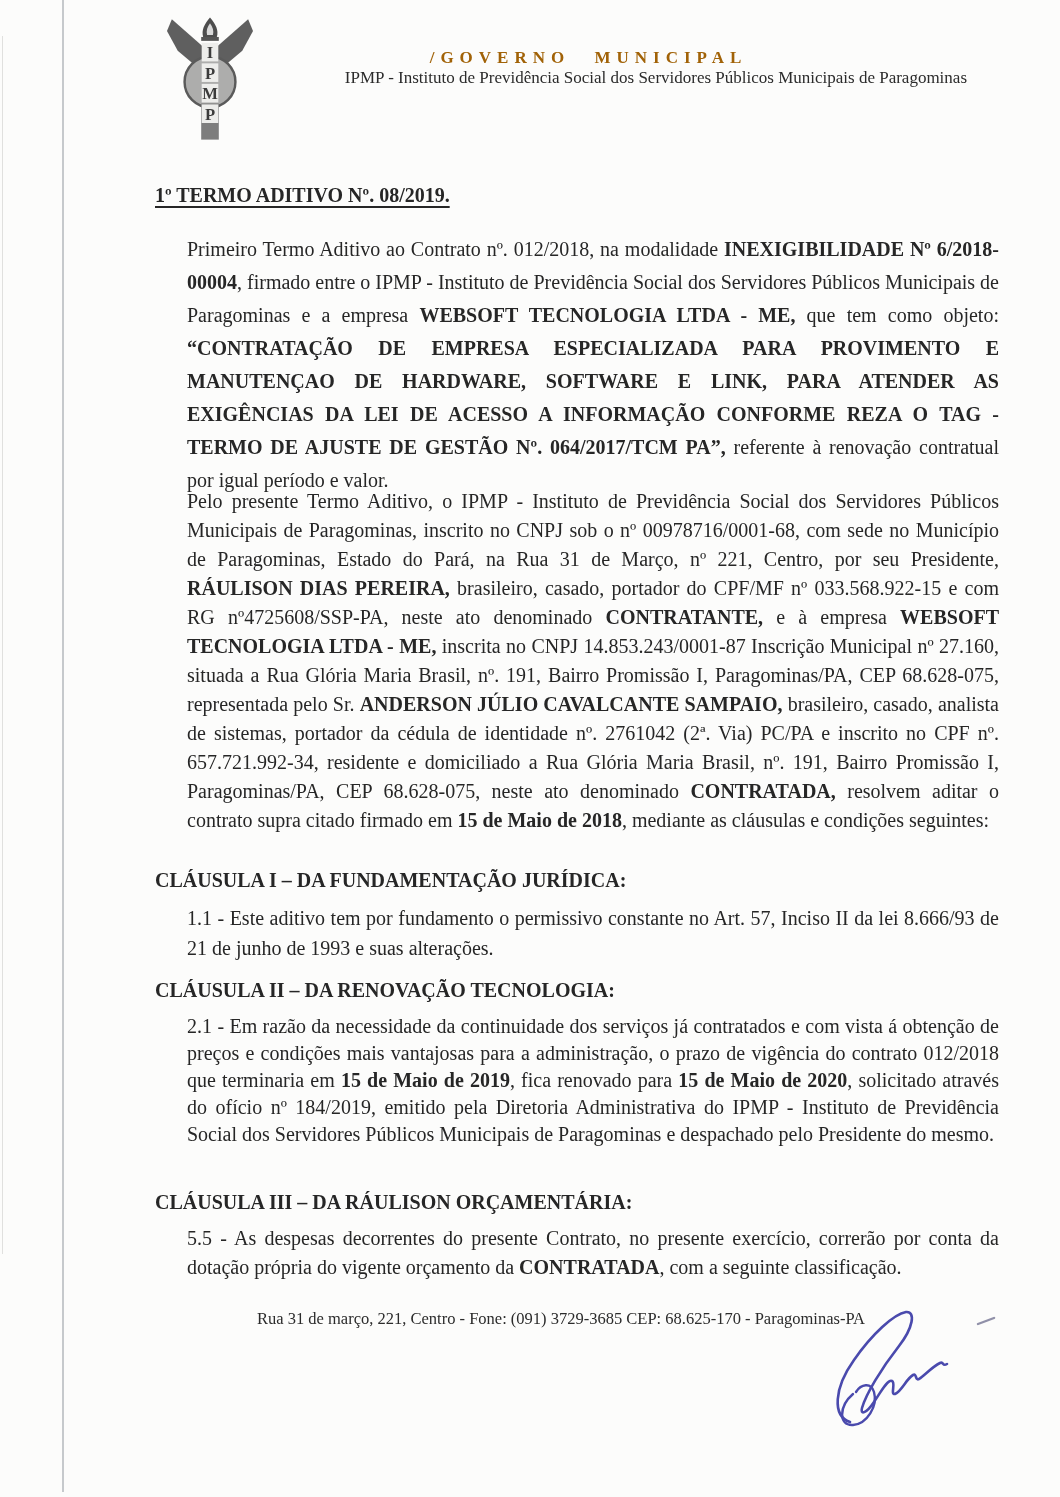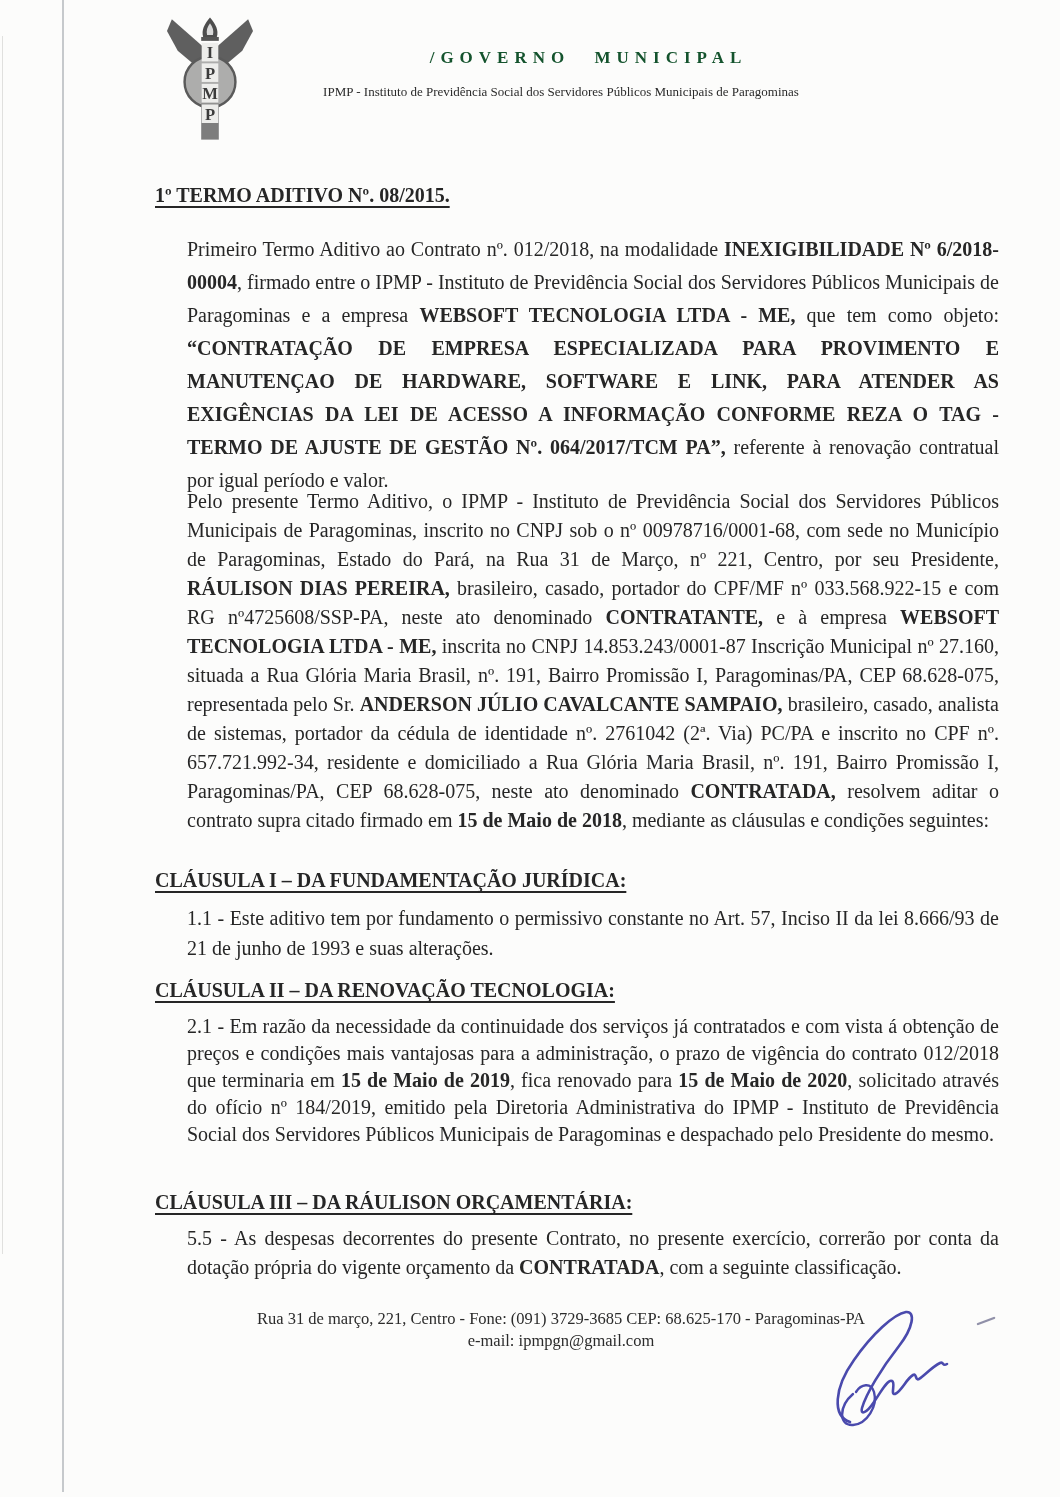--- a/index.html
+++ b/index.html
@@ -22,41 +22,40 @@
   }
   .logo {
     position: absolute; left: 166px; top: 16px; width: 88px; height: 126px;
   }
   .header-text {
     position: absolute; left: 155px; top: 48px; width: 812px;
     text-align: center;
   }
   .hdr-line1 {
     font-size: 17px; font-weight: bold; letter-spacing: 6px;
-    word-spacing: 14px; padding-left: 55px; color: #14532d;
+    word-spacing: 14px; padding-left: 55px; color: #a16207;
   }
-  .hdr-line2 { font-size: 13px; margin-top: 16px; color: #2b2b2b; }
+  .hdr-line2 { font-size: 17px; margin-top: 0; color: #2b2b2b; text-align: right; }
   .hdr-line3 { font-size: 15.5px; margin-top: 3px; color: #2b2b2b; }
   .doc-title {
     position: absolute; left: 155px; top: 184px;
     font-size: 20px; font-weight: bold;
     text-decoration: underline;
     text-underline-offset: 4px;
     text-decoration-thickness: 2px;
   }
   .para {
     position: absolute; left: 155px; width: 812px;
     font-size: 20px; text-align: justify; margin-left: 32px;
   }
   .p1 { top: 233px; line-height: 33px; }
   .p2 { top: 487px; line-height: 29px; }
   .clause-heading {
     position: absolute; left: 155px;
     font-size: 20px; font-weight: bold;
-    text-decoration: underline;
     text-underline-offset: 4px;
     text-decoration-thickness: 2px;
   }
   .c1h { top: 869px; }
   .c2h { top: 979px; }
   .c3h { top: 1191px; }
   .c1b { top: 903px; line-height: 30px; }
   .c2b { top: 1013px; line-height: 27px; }
   .c3b { top: 1224px; line-height: 29px; }
   .seg-b { font-weight: bold; }
@@ -98,37 +97,36 @@
     <rect x="36.5" y="89" width="17" height="19" fill="#ededeb"></rect>
     <text x="45" y="104.5" fill="#3c3c3c">P</text>
   </g>
 </svg>
 
 <div class="header-text">
   <div class="hdr-line1">/GOVERNO MUNICIPAL</div>
   <div class="hdr-line2">IPMP - Instituto de Previdência Social dos Servidores Públicos Municipais de Paragominas</div>
 </div>
 
-<div class="doc-title">1º TERMO ADITIVO Nº. 08/2015.</div>
+<div class="doc-title">1º TERMO ADITIVO Nº. 08/2019.</div>
 
 <div class="para p1"><span>Primeiro Termo Aditivo ao Contrato nº. 012/2018, na modalidade </span><span class="seg-b">INEXIGIBILIDADE Nº 6/2018-00004</span><span>, firmado entre o IPMP - Instituto de Previdência Social dos Servidores Públicos Municipais de Paragominas e a empresa </span><span class="seg-b">WEBSOFT TECNOLOGIA LTDA - ME,</span><span> que tem como objeto: </span><span class="seg-b">“CONTRATAÇÃO DE EMPRESA ESPECIALIZADA PARA PROVIMENTO E MANUTENÇAO DE HARDWARE, SOFTWARE E LINK, PARA ATENDER AS EXIGÊNCIAS DA LEI DE ACESSO A INFORMAÇÃO CONFORME REZA O TAG - TERMO DE AJUSTE DE GESTÃO Nº. 064/2017/TCM PA”,</span><span> referente à renovação contratual por igual período e valor.</span></div>
 <div class="para p2"><span>Pelo presente Termo Aditivo, o IPMP - Instituto de Previdência Social dos Servidores Públicos Municipais de Paragominas, inscrito no CNPJ sob o nº 00978716/0001-68, com sede no Município de Paragominas, Estado do Pará, na Rua 31 de Março, nº 221, Centro, por seu Presidente, </span><span class="seg-b">RÁULISON DIAS PEREIRA,</span><span> brasileiro, casado, portador do CPF/MF nº 033.568.922-15 e com RG nº4725608/SSP-PA, neste ato denominado </span><span class="seg-b">CONTRATANTE,</span><span> e à empresa </span><span class="seg-b">WEBSOFT TECNOLOGIA LTDA - ME,</span><span> inscrita no CNPJ 14.853.243/0001-87 Inscrição Municipal nº 27.160, situada a Rua Glória Maria Brasil, nº. 191, Bairro Promissão I, Paragominas/PA, CEP 68.628-075, representada pelo Sr. </span><span class="seg-b">ANDERSON JÚLIO CAVALCANTE SAMPAIO,</span><span> brasileiro, casado, analista de sistemas, portador da cédula de identidade nº. 2761042 (2ª. Via) PC/PA e inscrito no CPF nº. 657.721.992-34, residente e domiciliado a Rua Glória Maria Brasil, nº. 191, Bairro Promissão I, Paragominas/PA, CEP 68.628-075, neste ato denominado </span><span class="seg-b">CONTRATADA,</span><span> resolvem aditar o contrato supra citado firmado em </span><span class="seg-b">15 de Maio de 2018</span><span>, mediante as cláusulas e condições seguintes:</span></div>
 
 <div class="clause-heading c1h">CLÁUSULA I – DA FUNDAMENTAÇÃO JURÍDICA:</div>
 <div class="para c1b"><span>1.1 - Este aditivo tem por fundamento o permissivo constante no Art. 57, Inciso II da lei 8.666/93 de 21 de junho de 1993 e suas alterações.</span></div>
 
 <div class="clause-heading c2h">CLÁUSULA II – DA RENOVAÇÃO TECNOLOGIA:</div>
 <div class="para c2b"><span>2.1 - Em razão da necessidade da continuidade dos serviços já contratados e com vista á obtenção de preços e condições mais vantajosas para a administração, o prazo de vigência do contrato 012/2018 que terminaria em </span><span class="seg-b">15 de Maio de 2019</span><span>, fica renovado para </span><span class="seg-b">15 de Maio de 2020</span><span>, solicitado através do ofício nº 184/2019, emitido pela Diretoria Administrativa do IPMP - Instituto de Previdência Social dos Servidores Públicos Municipais de Paragominas e despachado pelo Presidente do mesmo.</span></div>
 
 <div class="clause-heading c3h">CLÁUSULA III – DA RÁULISON ORÇAMENTÁRIA:</div>
 <div class="para c3b"><span>5.5 - As despesas decorrentes do presente Contrato, no presente exercício, correrão por conta da dotação própria do vigente orçamento da </span><span class="seg-b">CONTRATADA</span><span>, com a seguinte classificação.</span></div>
 
 <div class="footer">
   <div>Rua 31 de março, 221, Centro - Fone: (091) 3729-3685 CEP: 68.625-170 - Paragominas-PA</div>
-  <div>e-mail: ipmpgn@gmail.com</div>
 </div>
 
 <svg class="signature" viewBox="0 0 190 160">
   <g fill="none" stroke-linecap="round" stroke-linejoin="round">
     <path d="M30,122 C12,116 14,88 34,60 C52,34 74,14 86,12 C96,11 93,28 79,46 C61,69 46,94 42,108 C40,115 46,114 54,102 C62,90 68,79 72,81 C76,83 70,95 75,94 C82,91 86,79 93,75 C97,73 95,81 99,79 C105,75 112,67 120,63 C124,61 122,67 127,64" stroke="#4a4aad" stroke-width="2.6"></path>
     <path d="M33,94 C19,106 18,126 33,125 C47,124 58,106 54,92 C51,82 41,84 36,92" stroke="#4a4aad" stroke-width="2.4"></path>
     <path d="M158,24 L174,18" stroke="#9090a8" stroke-width="2.4"></path>
   </g>
 </svg>
 

